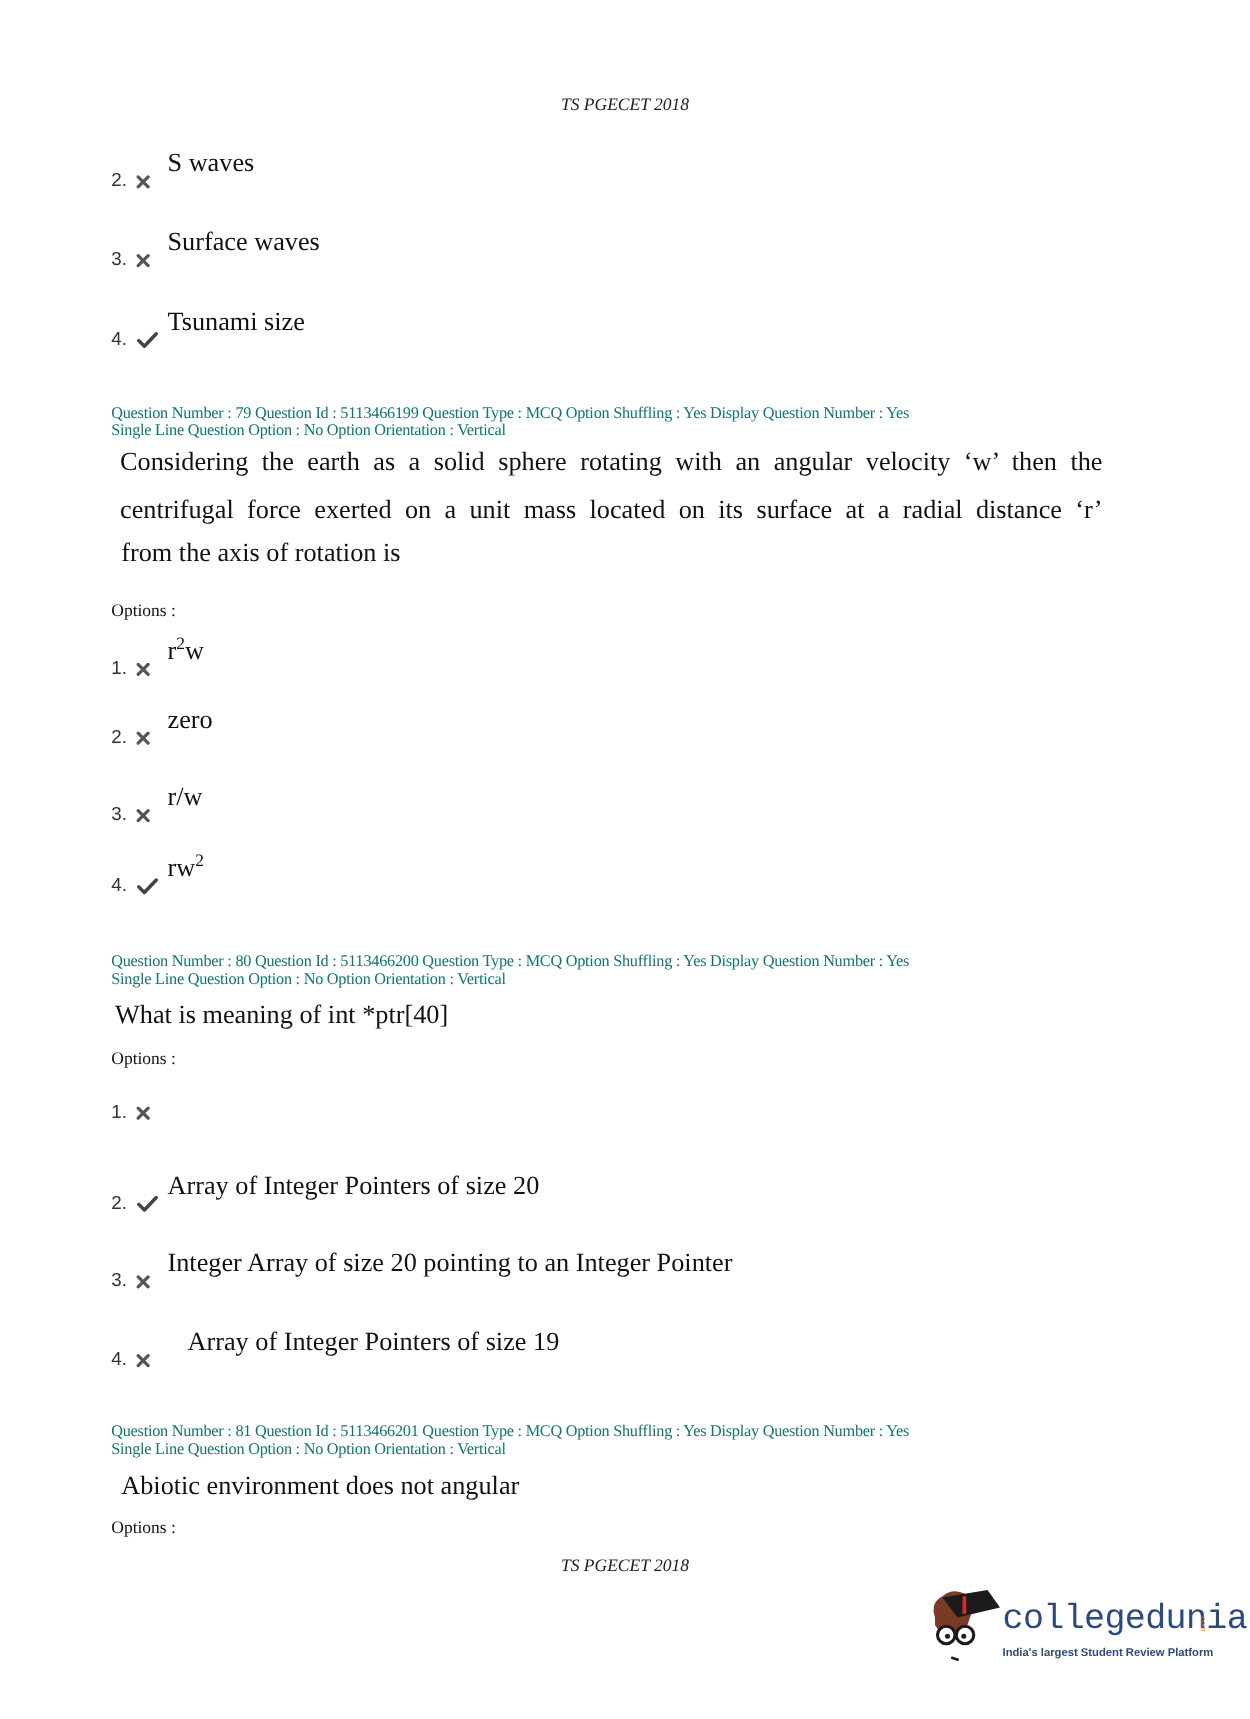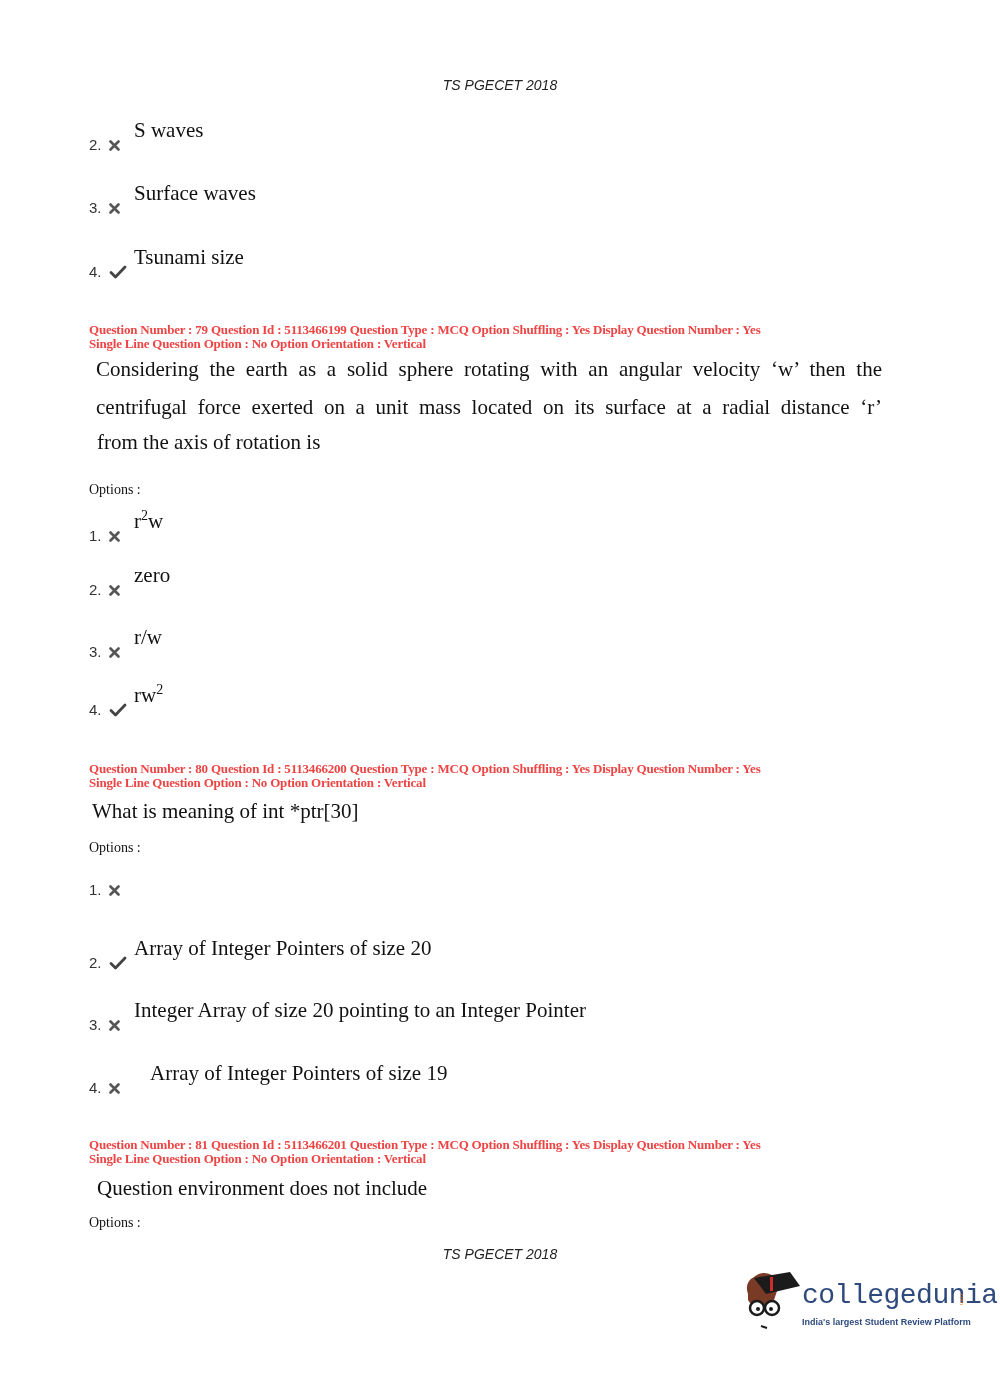--- a/index.html
+++ b/index.html
@@ -1,26 +1,26 @@
 <!DOCTYPE html>
 <html><head>
 <meta charset="utf-8">
 <style>
   html, body { margin: 0; padding: 0; background: #ffffff; }
   body { width: 1000px; height: 1375px; position: relative; overflow: hidden; color: #111; }
   .abs { position: absolute; }
   .page-header, .page-footer {
-    font-family: Liberation Sans, sans-serif; font-style: italic; font-size: 14px; color: #222;
+    font-family: Liberation Serif, serif; font-style: italic; font-size: 14px; color: #222;
     width: 1000px; text-align: center; left: 0;
   }
   .opt { position: absolute; left: 89px; display: flex; align-items: flex-end; }
   .opt-num { font-family: "Liberation Sans", sans-serif; font-size: 15px; color: #333; width: 20px; line-height: 16px; }
   .opt-mark { width: 22px; height: 16px; display: inline-flex; align-items: center; justify-content: flex-start; }
   .opt-text { font-family: "Liberation Serif", serif; font-size: 21px; color: #111; position: relative; top: -10px; margin-left: 3px; white-space: nowrap; }
-  .meta { position: absolute; left: 89px; font-family: "Liberation Serif", serif; font-weight: bold; font-size: 13px; line-height: 14px; color: #ef4444; letter-spacing: -0.2px; white-space: nowrap; }
+  .meta { position: absolute; left: 89px; font-family: "Liberation Serif", serif; font-weight: normal; font-size: 13px; line-height: 14px; color: #0f766e; letter-spacing: -0.2px; white-space: nowrap; }
   .qtext { position: absolute; font-family: "Liberation Serif", serif; font-size: 21px; color: #111; }
   .options-label { position: absolute; left: 89px; font-family: "Liberation Serif", serif; font-weight: normal; font-size: 14px; color: #111; }
   .q79-line { position: absolute; left: 96px; width: 786px; font-family: "Liberation Serif", serif; font-size: 21px; text-align: justify; text-align-last: justify; white-space: nowrap; }
   .q79-last { text-align-last: left; }
   sup { font-size: 14px; }
   .logo { position: absolute; left: 740px; top: 1268px; width: 230px; height: 70px; }
   .logo-word { position: absolute; left: 62px; top: 12px; font-family: Liberation Mono, monospace; font-size: 28px; color: #2e4a7d; letter-spacing: -0.5px; }
   .logo-tag { position: absolute; left: 62px; top: 49px; font-family: "Liberation Sans", sans-serif; font-weight: bold; font-size: 9px; color: #2e4a7d; white-space: nowrap; }
   .logo-com { position: absolute; left: 219px; top: 24px; font-family: "Liberation Sans", sans-serif; font-size: 6px; color: #e07a2d; writing-mode: vertical-rl; }
 </style>
@@ -101,21 +101,21 @@
           <path d="M2 7.5 L6.5 12 L16 2" fill="none" stroke="#444" stroke-width="2.8" stroke-linecap="round" stroke-linejoin="round"></path>
         </svg>
       </span>
     <span class="opt-text"><span>rw</span><sup>2</sup><span></span></span>
   </div>
 </div>
 
 <div>
   <div class="meta" style="top:762px;">Question Number : 80  Question Id : 5113466200  Question Type : MCQ  Option Shuffling : Yes  Display Question Number : Yes</div>
   <div class="meta" style="top:776px;">Single Line Question Option : No  Option Orientation : Vertical</div>
-  <div class="qtext" style="top:799px; left:92px;">What is meaning of int *ptr[30]</div>
+  <div class="qtext" style="top:799px; left:92px;">What is meaning of int *ptr[40]</div>
   <div class="options-label" style="top:840px;">Options :</div>
 
   <div class="opt" style="top:882px;">
     <span class="opt-num">1.</span>
     <span class="opt-mark">
         <svg width="11" height="11" viewBox="0 0 11 11">
           <path d="M1.5 1.5 L9.5 9.5 M9.5 1.5 L1.5 9.5" stroke="#555" stroke-width="2.6" stroke-linecap="round"></path>
         </svg>
       </span>
   </div>
@@ -144,21 +144,21 @@
           <path d="M1.5 1.5 L9.5 9.5 M9.5 1.5 L1.5 9.5" stroke="#555" stroke-width="2.6" stroke-linecap="round"></path>
         </svg>
       </span>
     <span class="opt-text" style="margin-left:19px;">Array of Integer Pointers of size 19</span>
   </div>
 </div>
 
 <div>
   <div class="meta" style="top:1138px;">Question Number : 81  Question Id : 5113466201  Question Type : MCQ  Option Shuffling : Yes  Display Question Number : Yes</div>
   <div class="meta" style="top:1152px;">Single Line Question Option : No  Option Orientation : Vertical</div>
-  <div class="qtext" style="top:1176px; left:97px;">Question environment does not include</div>
+  <div class="qtext" style="top:1176px; left:97px;">Abiotic environment does not angular</div>
   <div class="options-label" style="top:1215px;">Options :</div>
 </div>
 
 <div class="abs page-footer" style="top:1246px;">TS PGECET 2018</div>
 
 <div class="logo">
   <svg class="abs" style="left:0; top:0;" width="62" height="70" viewBox="0 0 62 70">
     <path d="M8 26 Q4 14 14 9 Q22 2 32 7 Q40 10 38 20 L34 32 Q30 40 22 40 Q12 40 8 32 Z" fill="#7a3b26"></path>
     <path d="M14 10 L50 4 L60 18 L26 26 Z" fill="#1b1b1b"></path>
     <rect x="30" y="9" width="3" height="14" fill="#d12c2c"></rect>

